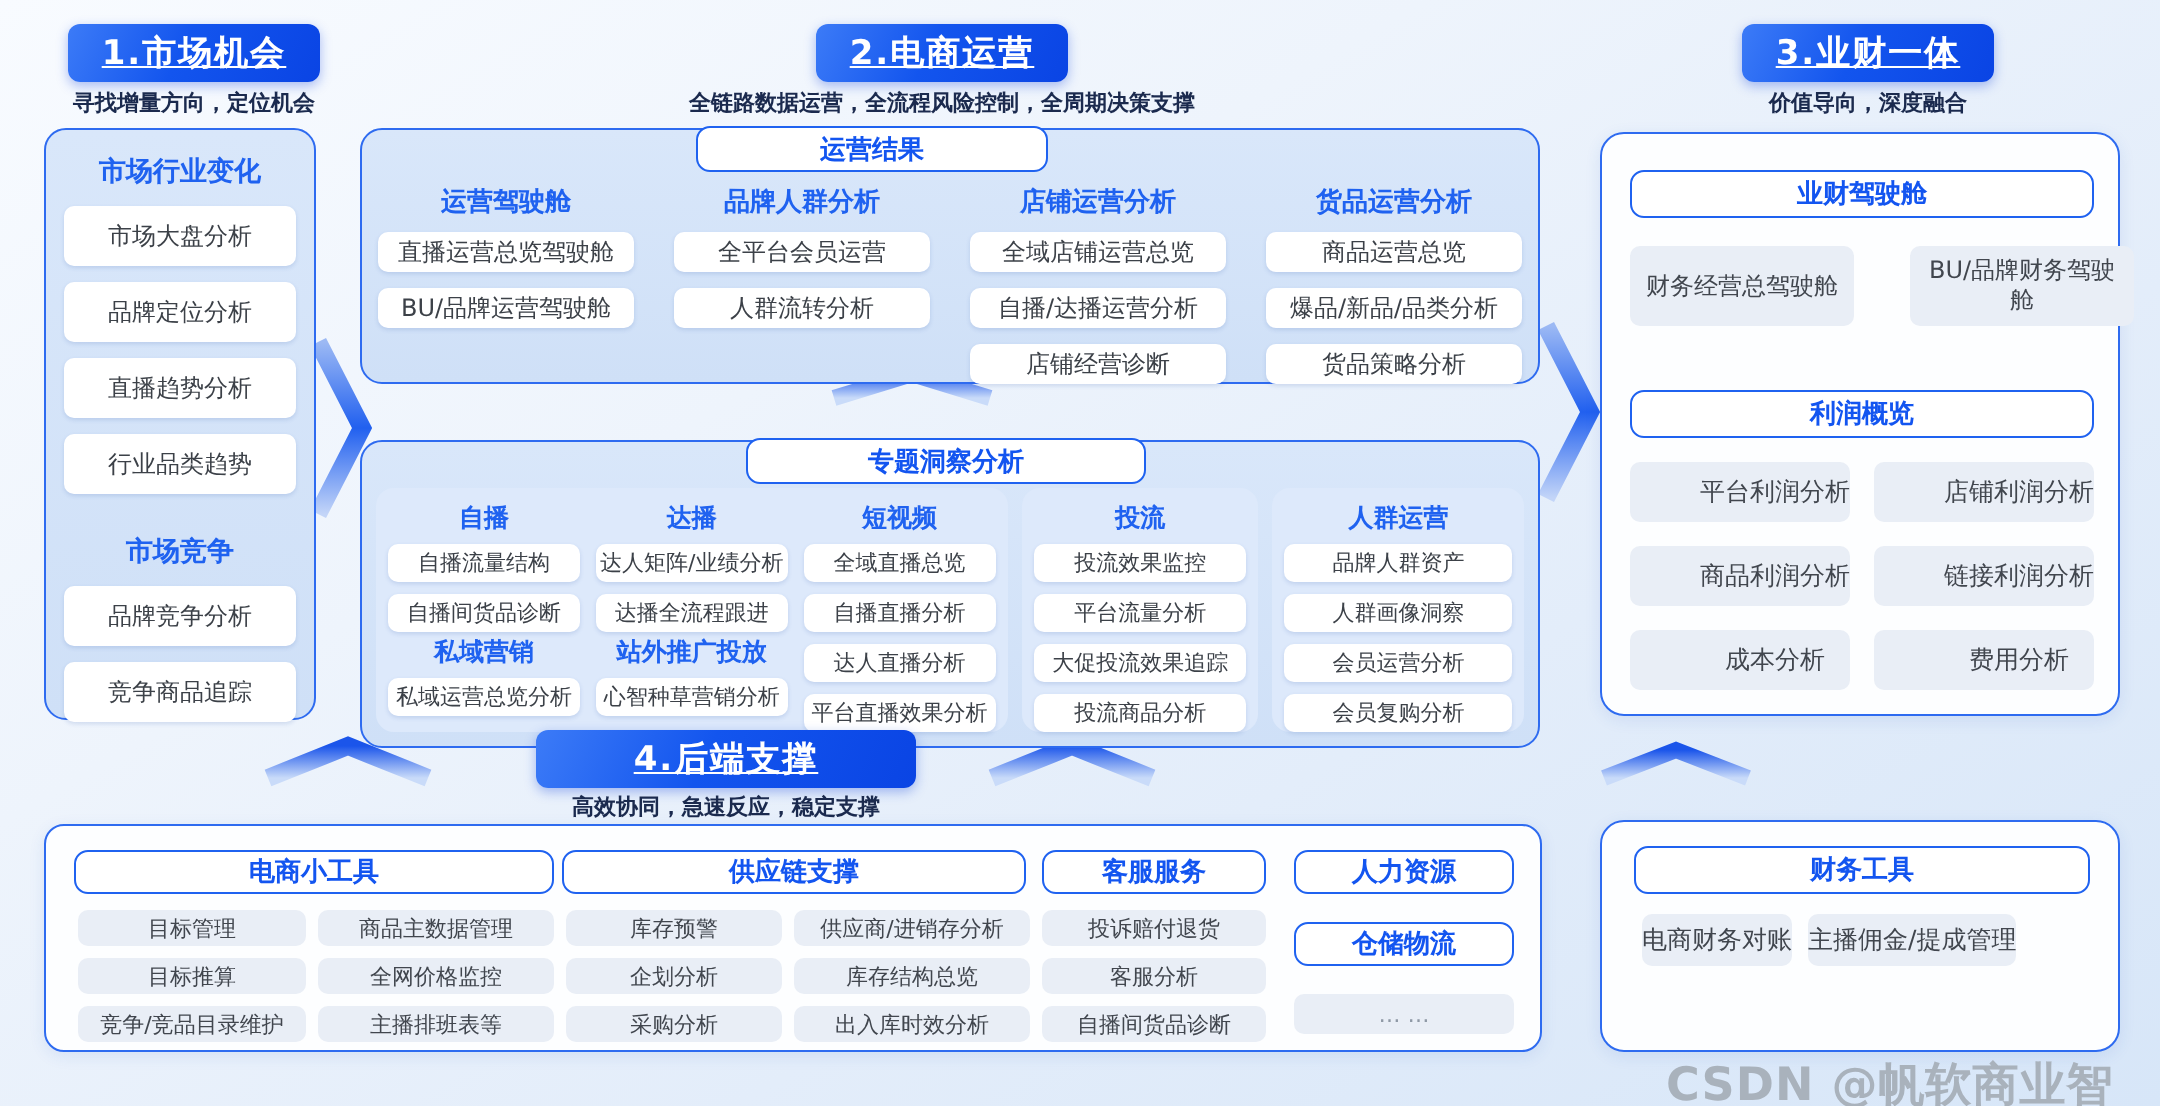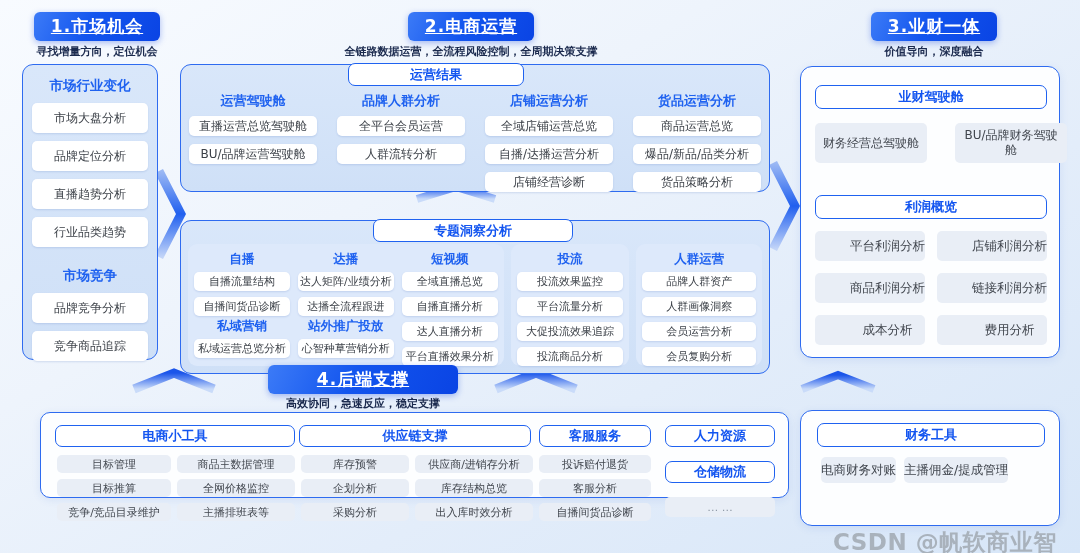--- a/index.html
+++ b/index.html
@@ -266,21 +266,21 @@
         <div class="cell-g">商品利润分析</div>
         <div class="cell-g">链接利润分析</div>
         <div class="cell-g">成本分析</div>
         <div class="cell-g">费用分析</div>
       </div>
   </div>
 
   <div class="btn" style="left:268px;top:365px;width:190px;height:29px;">4.后端支撑</div>
   <div class="sub" style="left:268px;top:396px;width:190px;">高效协同，急速反应，稳定支撑</div>
 
-  <div class="panel-white" style="left:40px;top:412px;width:749px;height:86px;border-radius:10px;">
+  <div class="panel-white" style="left:22px;top:412px;width:749px;height:114px;border-radius:10px;">
     <div class="badge bk-badge" style="left:14px;top:12px;width:240px;">电商小工具</div>
     <div class="bk-col" style="left:16px;top:42px;width:114px;">
 
     <div class="cell-g">目标管理</div>
         <div class="cell-g">目标推算</div>
         <div class="cell-g">竞争/竞品目录维护</div>
       </div>
     <div class="bk-col" style="left:136px;top:42px;width:118px;">
 
     <div class="cell-g">商品主数据管理</div>

